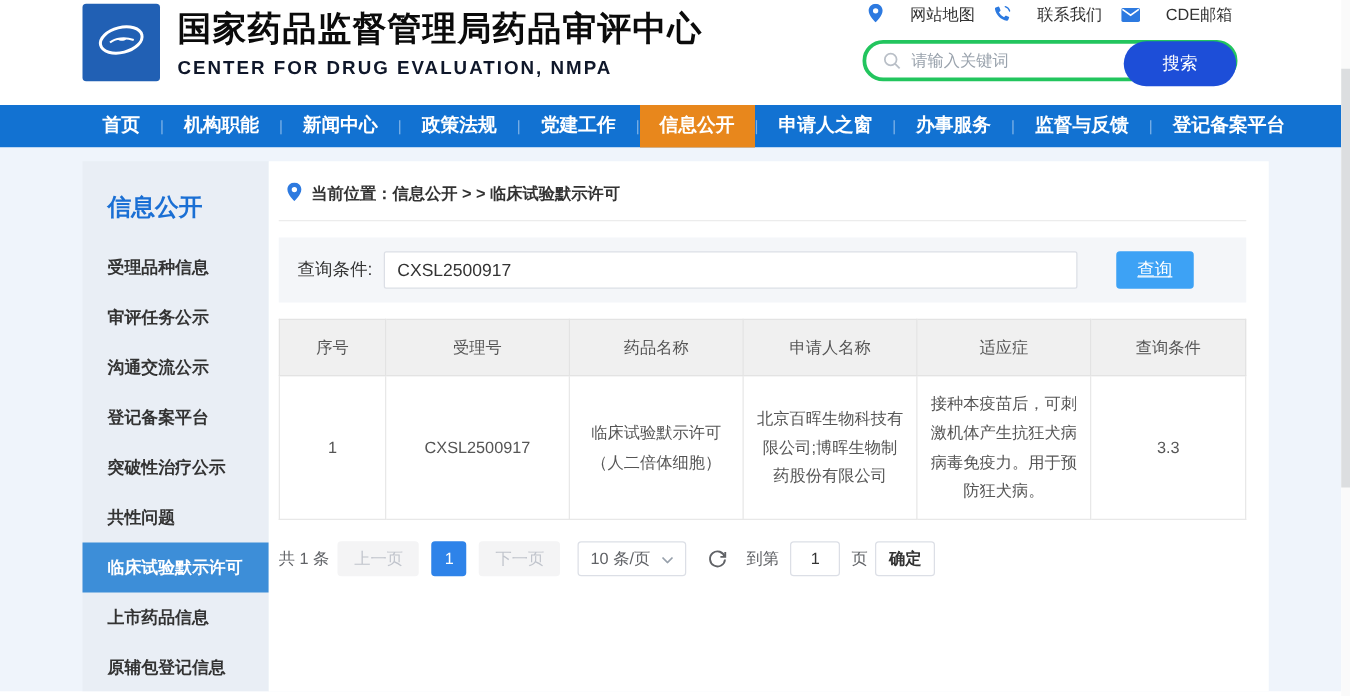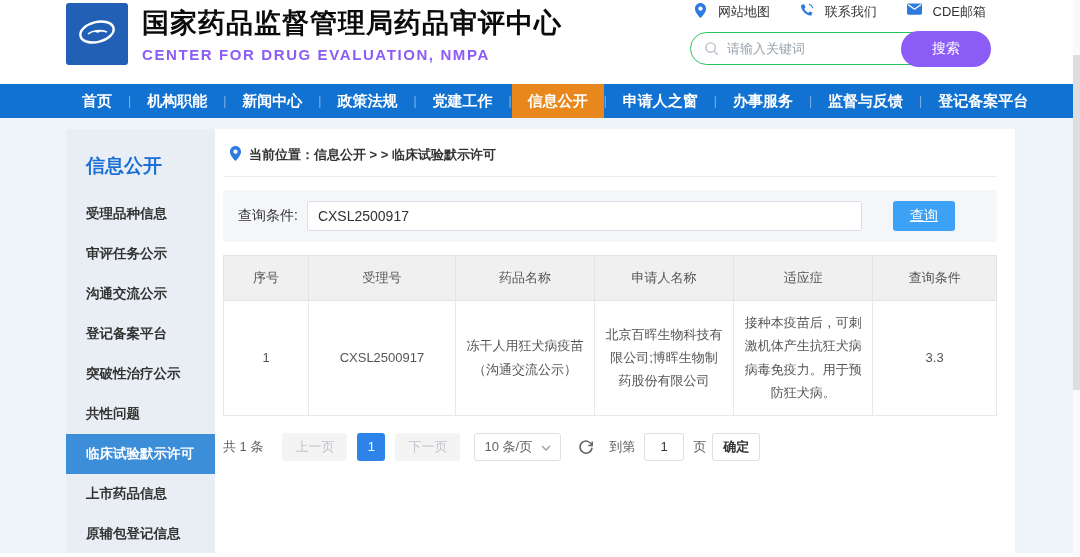--- a/index.html
+++ b/index.html
@@ -9,37 +9,37 @@
     background:#ffffff; position:relative; color:#333;
   }
 
   
   .topbar { height:68px; background:#fff; display:flex; align-items:center;
             padding:0 90px 0 66px; }
   .brand { display:flex; align-items:center; gap:14px; }
   .logo { width:62px; height:62px; background:#2160b4; border-radius:3px;
           display:flex; align-items:center; justify-content:center; flex-shrink:0; }
   .brand-cn { font-size:27px; font-weight:bold; color:#0b0b0b; letter-spacing:1px; }
-  .brand-en { font-size:15px; font-weight:bold; color:#8b5cf6; letter-spacing:1.6px; margin-top:5px; }
+  .brand-en { font-size:15px; font-weight:bold; color:#0f172a; letter-spacing:1.6px; margin-top:5px; }
 
   .top-right { margin-left:auto; width:300px; }
   .quick-links { display:flex; justify-content:space-between; font-size:13px; color:#333;
                  padding:0 4px; }
-  .quick-link { display:flex; align-items:flex-start; gap:11px; cursor:pointer; }
+  .quick-link { display:flex; align-items:flex-end; gap:21px; cursor:pointer; }
   .quick-link svg { color:#2d7ae0; }
   .search-pill { margin-top:11px; position:relative; height:33px;
-                 border:1px solid #22c55e; border-radius:17px; background:#fff;
+                 border:3px solid #22c55e; border-radius:17px; background:#fff;
                  display:flex; align-items:center; padding:0 92px 0 13px; }
   .search-pill .mag { color:#b9bfc7; display:flex; }
   .search-pill input { border:none; outline:none; width:100%; font-size:13px;
                        color:#333; margin-left:8px; background:transparent;
                        font-family:inherit; }
   .search-pill input::placeholder { color:#9aa3ad; }
   .search-btn { position:absolute; right:-2px; top:-2px; height:36px; width:90px;
-                border:none; border-radius:18px; background:#8b5cf6; color:#fff;
+                border:none; border-radius:18px; background:#1d4ed8; color:#fff;
                 font-size:14px; cursor:pointer; font-family:inherit; }
 
   
   .mainnav { height:34px; width:1073px; background:#1272d2; display:flex;
              align-items:center; padding-left:66px;margin-top:16px; }
   .nav-item { color:#fff; font-size:15px; font-weight:bold; padding:0 16px;
               height:34px; line-height:34px; cursor:pointer; white-space:nowrap; }
   .nav-item.active { background:#e8871c; }
   .nav-sep { color:rgba(255,255,255,.45); font-size:12px; font-weight:normal; }
 
@@ -70,21 +70,21 @@
 
   .data-table { width:100%; border-collapse:collapse; margin-top:13px; table-layout:fixed; }
   .data-table th { background:#f0f0f0; border:1px solid #e3e3e3; font-size:13px;
                    font-weight:normal; color:#555; padding:13px 4px; }
   .data-table td { border:1px solid #e8e8e8; font-size:13px; color:#555;
                    text-align:center; padding:10px 9px; line-height:1.8;
                    vertical-align:middle; }
 
   .pagination { margin-top:17px; display:flex; align-items:center;
                 font-size:13px; color:#606266; }
-  .pg-total { margin-right:14px; color:#606266; }
+  .pg-total { margin-right:2px; color:#606266; }
   .pg-btn { background:#f4f4f5; color:#c0c4cc; height:28px; line-height:28px;
             padding:0 13px; border-radius:3px; margin:0 5px; cursor:default; }
   .pg-page { background:#2e83e9; color:#fff; min-width:28px; height:28px;
              line-height:28px; text-align:center; border-radius:3px; margin:0 5px;
              cursor:pointer; }
   .pg-size { margin-left:9px; height:28px; border:1px solid #dcdfe6; border-radius:3px;
              background:#fff; display:flex; align-items:center; padding:0 9px;
              gap:9px; cursor:pointer; color:#606266; }
   .pg-size svg { color:#97a0ab; }
   .pg-refresh { margin-left:17px; display:flex; color:#606266; cursor:pointer; }
@@ -234,21 +234,21 @@
           <th>药品名称</th>
           <th>申请人名称</th>
           <th>适应症</th>
           <th>查询条件</th>
         </tr>
       </thead>
       <tbody>
         <tr>
           <td>1</td>
           <td>CXSL2500917</td>
-          <td>冻干人用狂犬病疫苗（沟通交流公示）</td>
+          <td>临床试验默示许可（人二倍体细胞）</td>
           <td>北京百晖生物科技有限公司;博晖生物制药股份有限公司</td>
           <td>接种本疫苗后，可刺激机体产生抗狂犬病病毒免疫力。用于预防狂犬病。</td>
           <td>3.3</td>
         </tr>
       </tbody>
     </table>
 
     <div class="pagination">
       <span class="pg-total">共 1 条</span>
       <span class="pg-btn">上一页</span>

